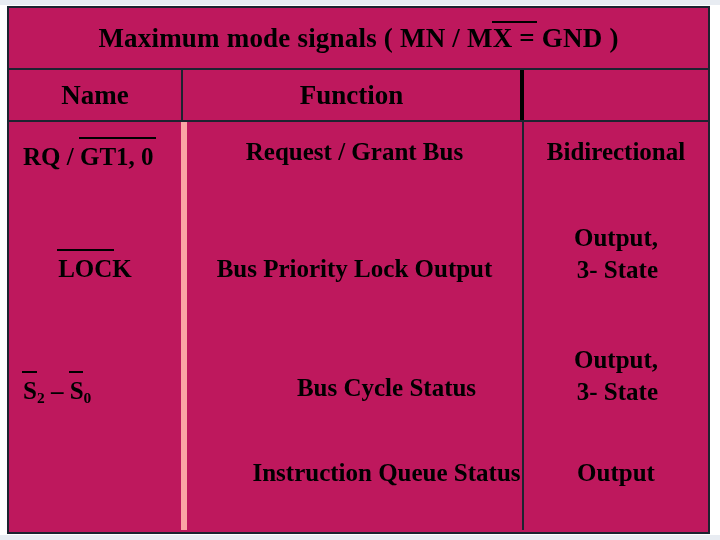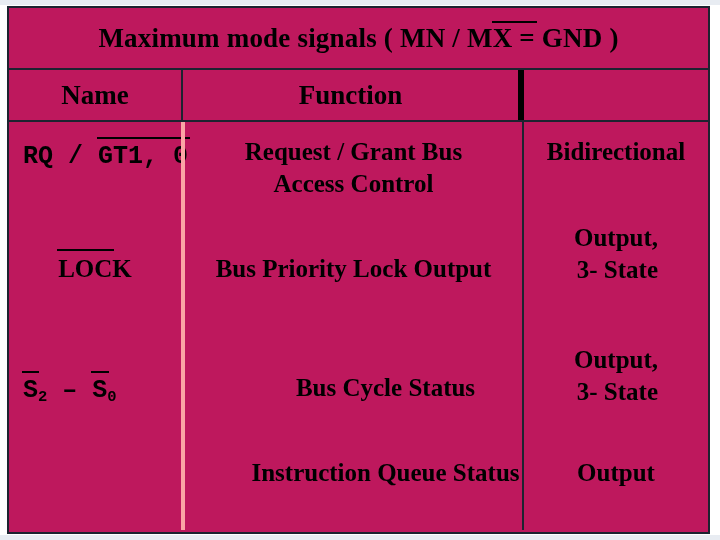--- a/index.html
+++ b/index.html
@@ -83,36 +83,36 @@
     align-items: stretch;
     height: 408px;
   }
   .col {
     box-sizing: border-box;
     height: 100%;
     position: relative;
   }
   
   .col-name     { width: 172px; }
-  .col-function { width: 343px; border-left: 4px solid #fca5a5; border-right: 2px solid #1d2330; }
+  .col-function { width: 343px; border-left: 6px solid #fca5a5; border-right: 2px solid #1d2330; }
   .col-type     { width: 184px; }
 
-  .header-row .col-function { border-left: 2px solid #1d2330; border-right: 6px solid #000000; }
+  .header-row .col-function { border-left: 2px solid #1d2330; border-right: 4px solid #000000; }
 
   
   .entry {
     position: absolute;
     left: 0;
     width: 100%;
     font-size: 25px;
     font-weight: bold;
     line-height: 1.28;
     text-align: center;
   }
-  .entry.left-pad { text-align: left; padding-left: 14px; font-family: Liberation Mono, monospace; }
+  .entry.left-pad { text-align: left; padding-left: 14px; }
 
   .inner-left {
     display: inline-block;
     text-align: right;
   }
 
   
   .ovl {
     position: relative;
     display: inline-block;
@@ -167,21 +167,20 @@
 
       <div class="entry left-pad" style="top:252px;">
         <span class="ovl ovl-sub"><span>S</span><sub>2</sub></span><span> – </span><span class="ovl ovl-sub"><span>S</span><sub>0</sub></span>
       </div>
 
     </div>
 
     <div class="col col-function">
       <div class="entry" style="top:14px;">
         <div>Request / Grant Bus</div>
-        <div>Access Control</div>
       </div>
 
       <div class="entry" style="top:131px;">
         <div>Bus Priority Lock Output</div>
       </div>
 
       <div class="entry" style="top:250px;margin-left:32px;">
         <div>Bus Cycle Status</div>
       </div>
 

